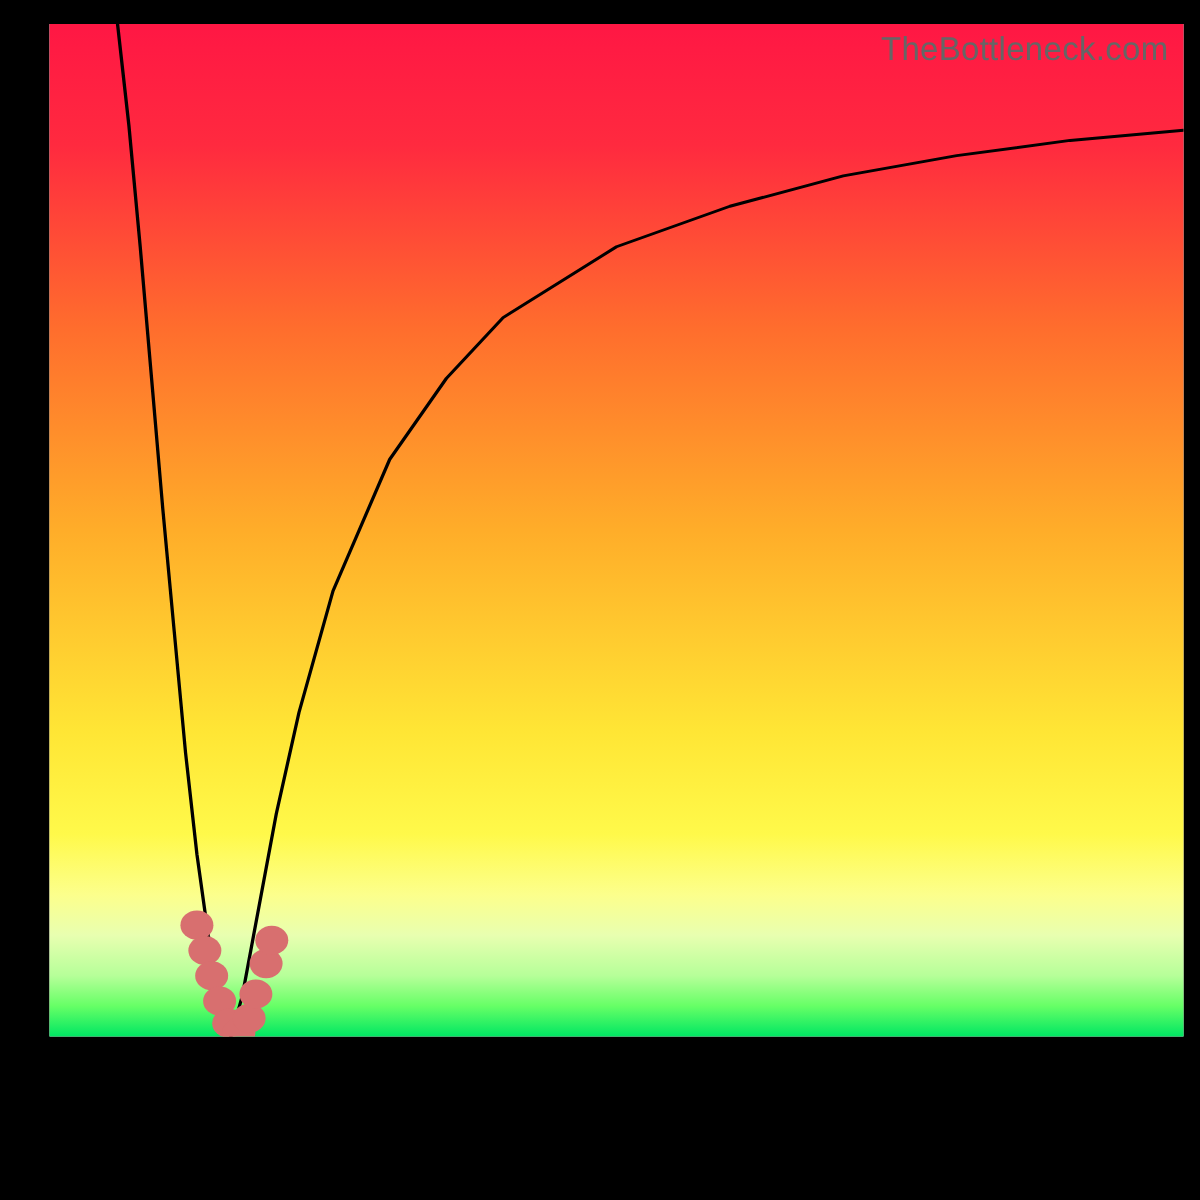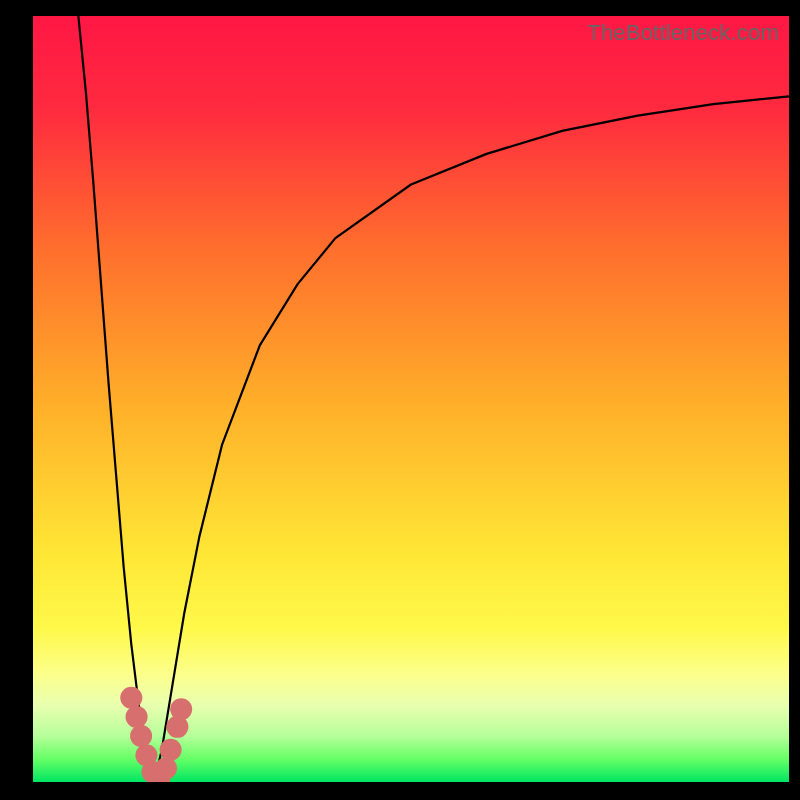--- a/index.html
+++ b/index.html
@@ -45,21 +45,21 @@
     font-size: 22px;
     font-weight: 400;
     letter-spacing: 0.2px;
     user-select: none;
   }
 </style>
 </head>
 <body>
 
 <div class="frame">
-  <div class="plot" id="plot" style="left: 33px; top: 16px; width: 756px; height: 766px;">
+  <div class="plot" id="plot" style="left: 33px; top: 16px; width: 756px; height: 675px;">
     <div class="gradient" id="grad" style="background: linear-gradient(rgb(255, 23, 68) 0%, rgb(255, 42, 63) 12%, rgb(255, 109, 45) 30%, rgb(255, 173, 41) 50%, rgb(255, 230, 53) 70%, rgb(255, 249, 74) 80%, rgb(252, 255, 140) 86%, rgb(232, 255, 176) 90%, rgb(182, 255, 153) 94%, rgb(102, 255, 102) 97%, rgb(0, 230, 99) 100%);"></div>
     <svg class="overlay" id="svg" viewBox="0 0 756 766" preserveAspectRatio="none">
         <path d="M45.36 0.00 L52.92 76.60 L60.48 168.52 L68.04 268.10 L75.60 367.68 L83.16 459.60 L90.72 551.52 L98.28 628.12 L105.84 689.40 L113.40 735.36 L120.96 766.00" fill="none" stroke="#000" stroke-width="2.2" stroke-linecap="round" stroke-linejoin="round"></path>
         <path d="M120.96 766.00 L128.52 735.36 L136.08 689.40 L151.20 597.48 L166.32 520.88 L189.00 428.96 L226.80 329.38 L264.60 268.10 L302.40 222.14 L378.00 168.52 L453.60 137.88 L529.20 114.90 L604.80 99.58 L680.40 88.09 L756.00 80.43" fill="none" stroke="#000" stroke-width="2.2" stroke-linecap="round" stroke-linejoin="round"></path>
         <g>
           <circle cx="98.28" cy="681.74" r="11" fill="#d86f6f"></circle>
           <circle cx="103.57" cy="700.89" r="11" fill="#d86f6f"></circle>
           <circle cx="108.11" cy="720.04" r="11" fill="#d86f6f"></circle>
           <circle cx="113.40" cy="739.19" r="11" fill="#d86f6f"></circle>
           <circle cx="119.45" cy="756.04" r="11" fill="#d86f6f"></circle>

